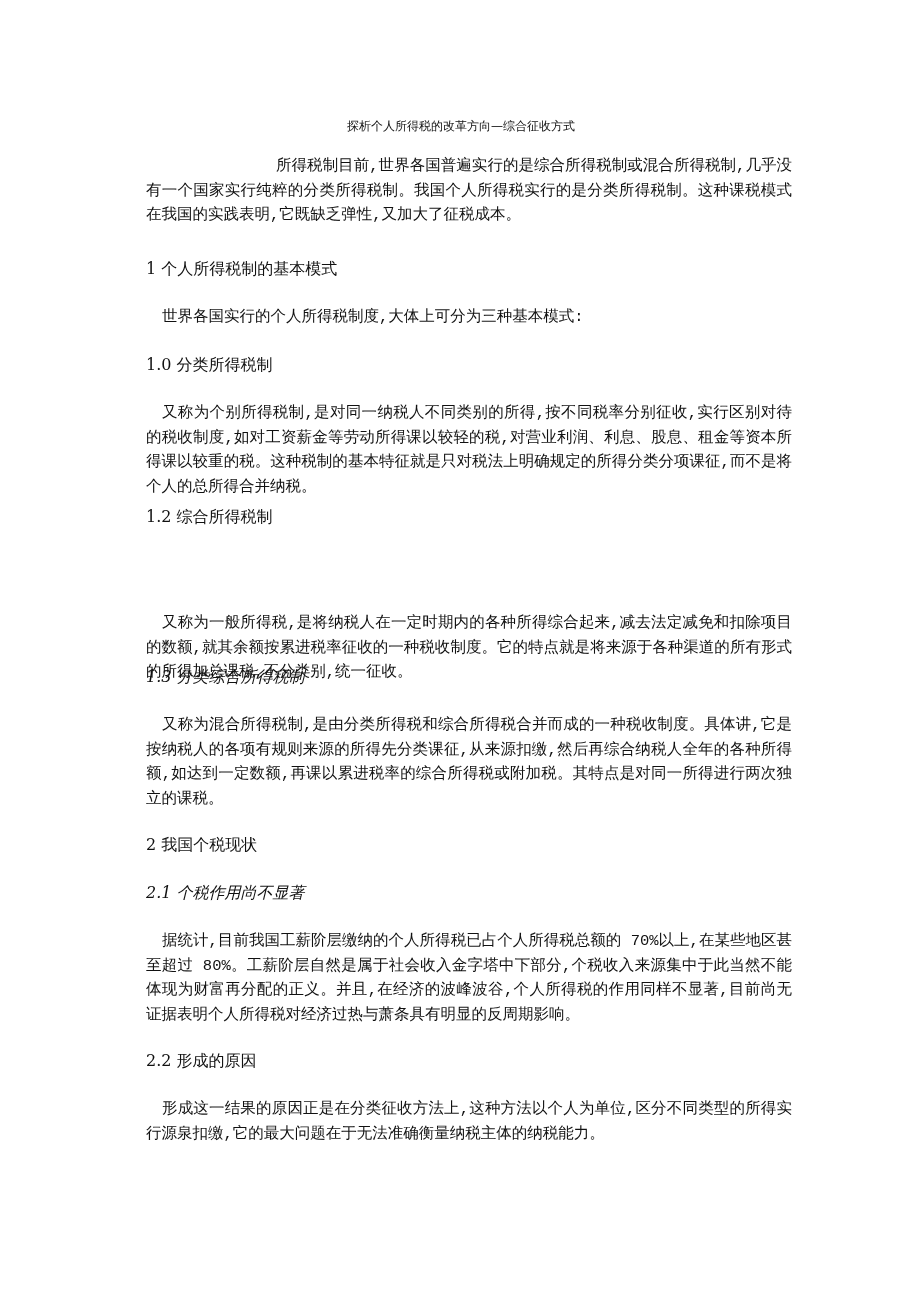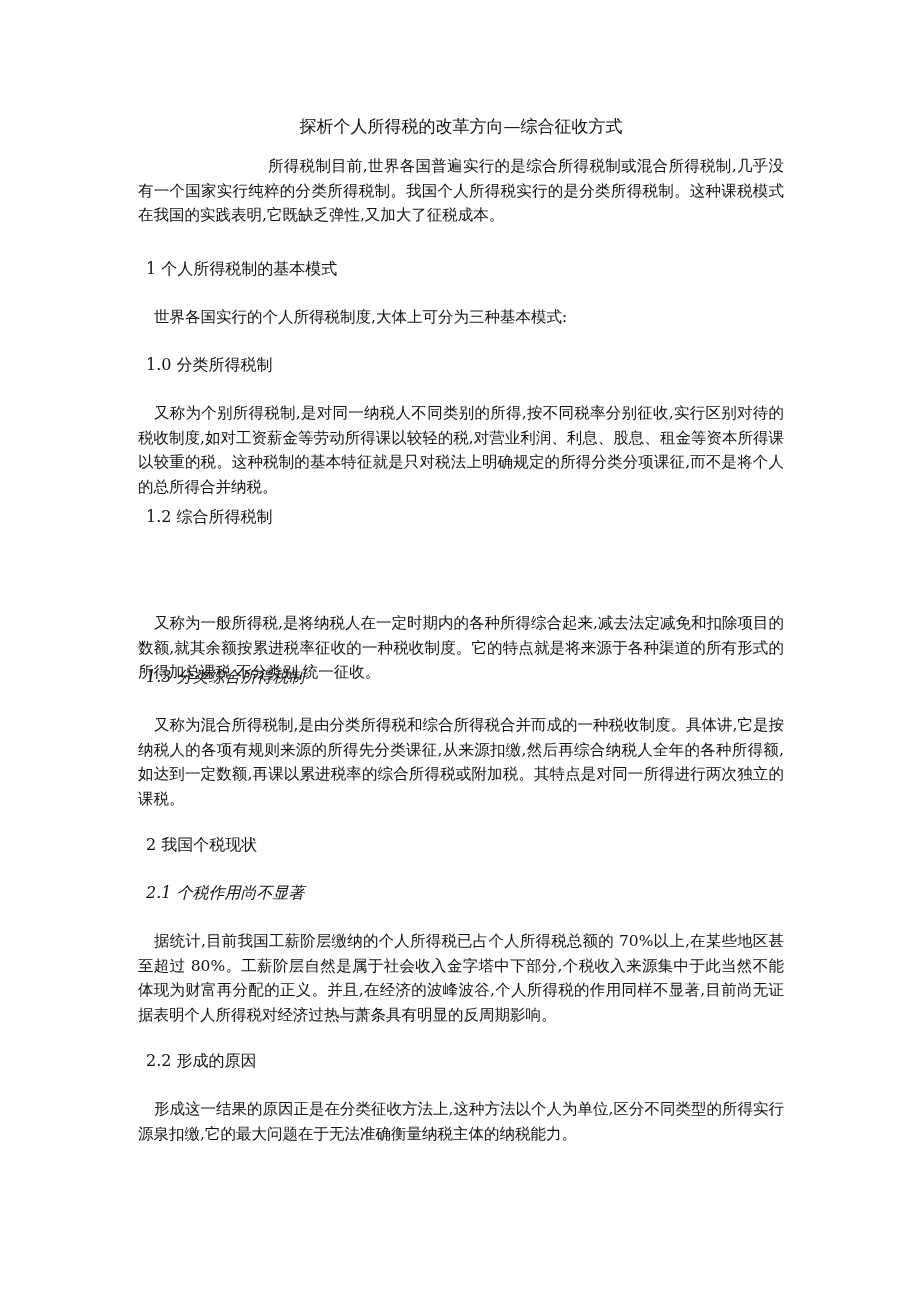--- a/index.html
+++ b/index.html
@@ -1,22 +1,22 @@
 <!DOCTYPE html>
 <html><head>
   <meta charset="utf-8">
   <style>
     html, body { margin: 0; padding: 0; background: #ffffff; }
     body { width: 920px; height: 1302px; position: relative; overflow: hidden;
       font-family: "DejaVu Serif", "Liberation Serif", serif; color: #111111; }
     .page { position: absolute; left: 138px; top: 0; width: 646px; }
     .title { position: absolute; left: 0; width: 646px; top: 114px; text-align: center;
-      font-size: 17px; line-height: 24px; white-space: nowrap; }
-    .p { position: absolute; left: 0; width: 646px; font-size: 15.5px; line-height: 24.5px;
-      text-align: justify; text-justify: inter-character; word-break: break-all; }
+      font-size: 12px; line-height: 24px; white-space: nowrap; }
+    .p { position: absolute; left: 8px; width: 646px; font-size: 15.5px; line-height: 24.5px;
+      text-align: justify; text-justify: inter-character; word-break: break-all; font-family: Liberation Mono, monospace; }
     .h { position: absolute; left: 8px; font-size: 16px; line-height: 24px; white-space: nowrap; }
     .ind { text-indent: 16px; }
     .ind-big { text-indent: 130px; }
   </style>
 </head>
 <body>
 
 <div class="page">
   <div class="title">探析个人所得税的改革方向—综合征收方式</div>
 

